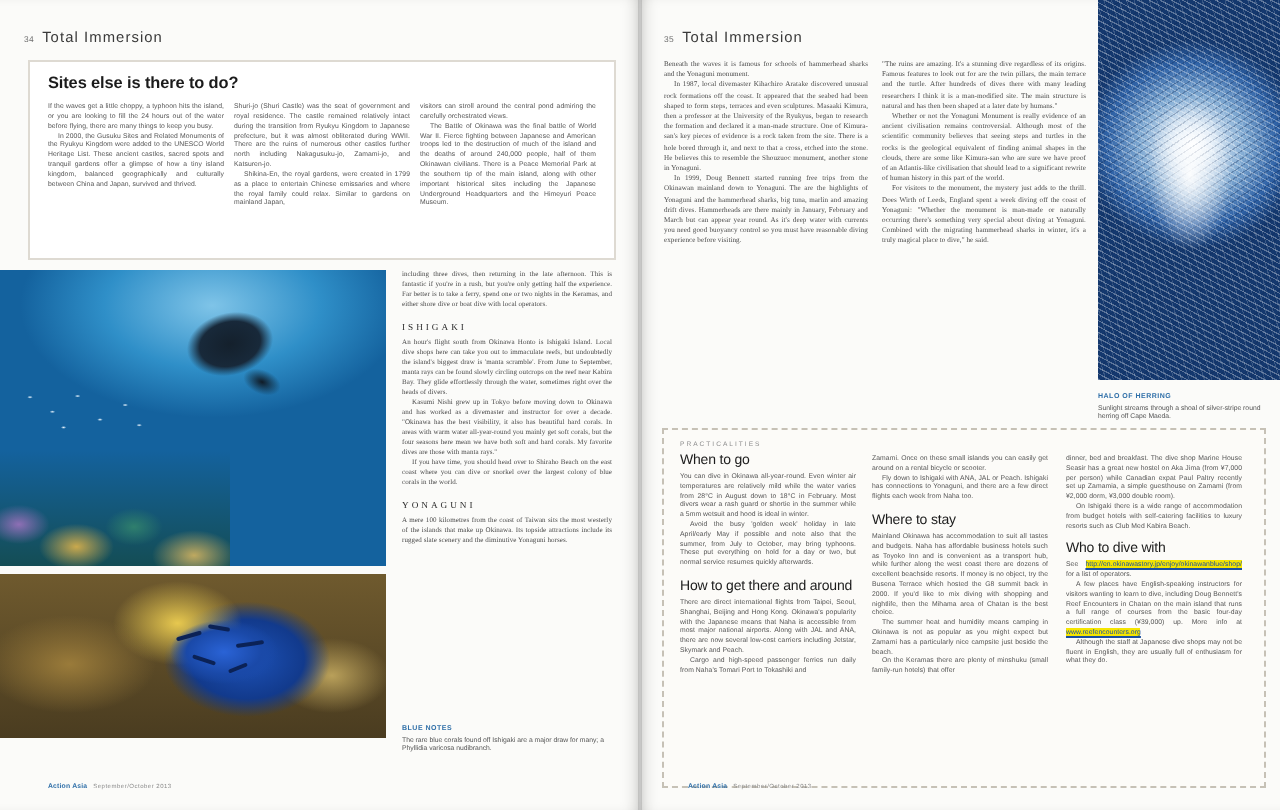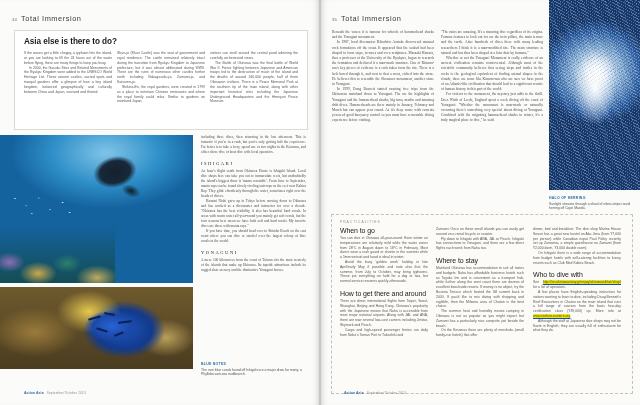--- a/index.html
+++ b/index.html
@@ -146,21 +146,21 @@
 <div class="spread">
 
   <div class="page left">
 
     <div class="runhead l">
       <span class="folio">34</span>
       <span class="sectitle">Total Immersion</span>
     </div>
 
     <div class="infobox">
-      <div class="h">Asia else is there to do?</div>
+      <div class="h">Sites else is there to do?</div>
 
       <div class="ibcol c1">
         <div class="bodytxt">
           <p class="first">If the waves get a little choppy, a typhoon hits the island, or you are looking to fill the 24 hours out of the water before flying, there are many things to keep you busy.</p>
           <p>In 2000, the Gusuku Sites and Related Monuments of the Ryukyu Kingdom were added to the UNESCO World Heritage List. These ancient castles, sacred spots and tranquil gardens offer a glimpse of how a tiny island kingdom, balanced geographically and culturally between China and Japan, survived and thrived.</p>
         </div>
       </div>
       <div class="ibcol c2">
         <div class="bodytxt">
           <p class="first">Shuri-jo (Shuri Castle) was the seat of government and royal residence. The castle remained relatively intact during the transition from Ryukyu Kingdom to Japanese prefecture, but it was almost obliterated during WWII. There are the ruins of numerous other castles further north including Nakagusuku-jo, Zamami-jo, and Katsuren-jo.</p>

